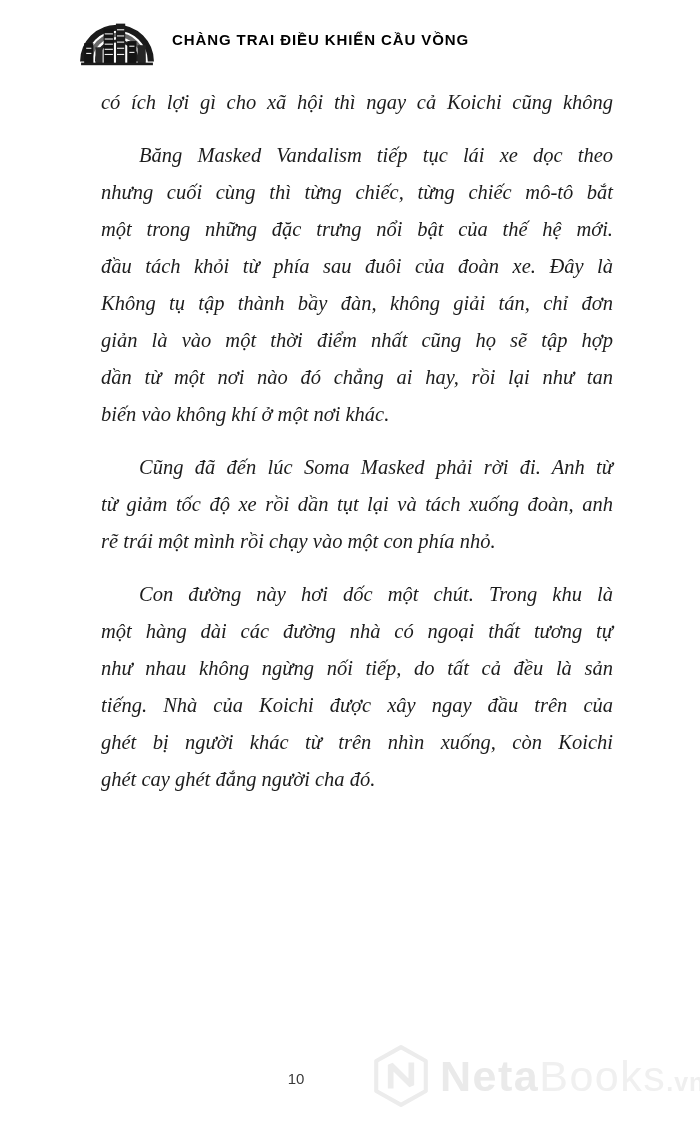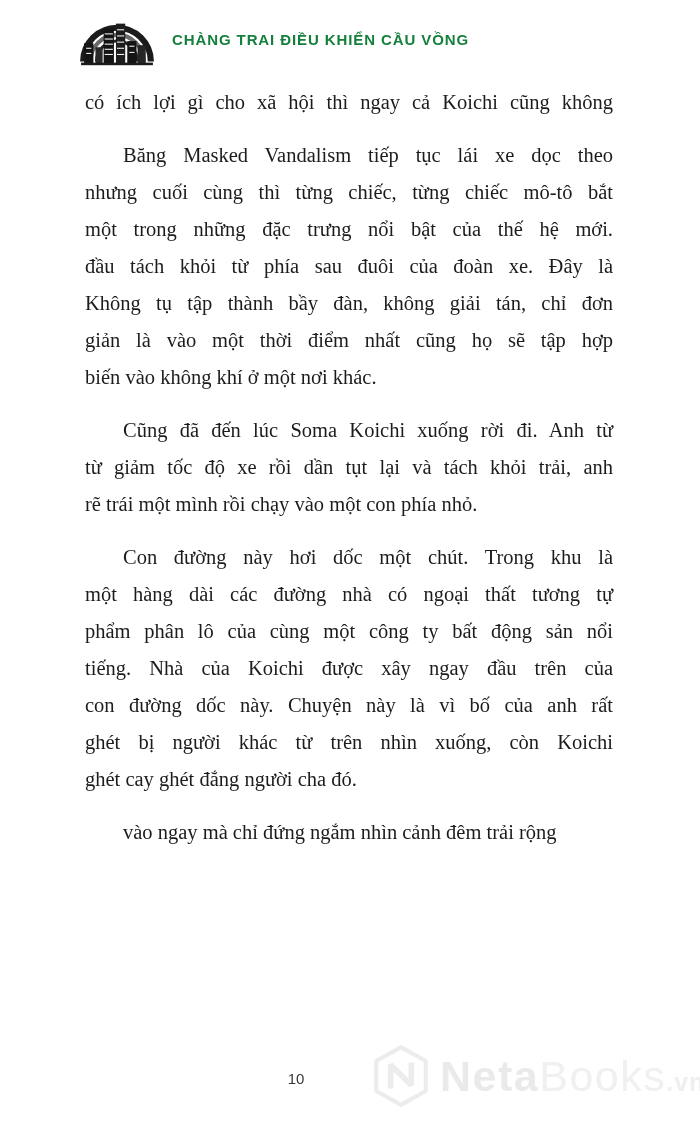--- a/index.html
+++ b/index.html
@@ -20,36 +20,36 @@
     display: flex;
     align-items: center;
     gap: 16px;
   }
   .logo { width: 78px; height: 64px; }
   .book-title {
     font-family: "Liberation Sans", sans-serif;
     font-size: 15px;
     font-weight: 700;
     letter-spacing: 0.9px;
-    color: #15803d;
+    color: #000000;
     margin-top: 2px;
     white-space: nowrap;
   }
 
   
   .body-text {
     position: absolute;
     top: 84px;
     left: 85px;
     width: 528px;
     font-size: 20.5px;
     line-height: 37px;
     color: #1c1c1c;
   }
-  .para { margin: 0 0 16px 0; }
+  .para { margin: 0 0 16px 16px; font-style: italic; }
   .line { text-align: justify; text-align-last: justify; }
   .line.last { text-align-last: left; }
   .para.indent .line:first-child { text-indent: 38px; }
 
   
   .page-number {
     position: absolute;
     top: 1070px;
     left: 0;
     width: 592px;
@@ -122,38 +122,37 @@
       <div class="para">
         <div class="line">có ích lợi gì cho xã hội thì ngay cả Koichi cũng không</div>
       </div>
       <div class="para indent">
         <div class="line">Băng Masked Vandalism tiếp tục lái xe dọc theo</div>
         <div class="line">nhưng cuối cùng thì từng chiếc, từng chiếc mô-tô bắt</div>
         <div class="line">một trong những đặc trưng nổi bật của thế hệ mới.</div>
         <div class="line">đầu tách khỏi từ phía sau đuôi của đoàn xe. Đây là</div>
         <div class="line">Không tụ tập thành bầy đàn, không giải tán, chỉ đơn</div>
         <div class="line">giản là vào một thời điểm nhất cũng họ sẽ tập hợp</div>
+        <div class="line">dần từ một nơi nào đó chẳng ai hay, rồi lại như tan</div>
         <div class="line last">biến vào không khí ở một nơi khác.</div>
       </div>
       <div class="para indent">
-        <div class="line">Cũng đã đến lúc Soma Koichi xuống rời đi. Anh từ</div>
-        <div class="line">từ giảm tốc độ xe rồi dần tụt lại và tách khỏi trải, anh</div>
+        <div class="line">Cũng đã đến lúc Soma Masked phải rời đi. Anh từ</div>
+        <div class="line">từ giảm tốc độ xe rồi dần tụt lại và tách xuống đoàn, anh</div>
         <div class="line last">rẽ trái một mình rồi chạy vào một con phía nhỏ.</div>
       </div>
       <div class="para indent">
         <div class="line">Con đường này hơi dốc một chút. Trong khu là</div>
         <div class="line">một hàng dài các đường nhà có ngoại thất tương tự</div>
-        <div class="line">phẩm phân lô của cùng một công ty bất động sản nổi</div>
+        <div class="line">như nhau không ngừng nối tiếp, do tất cả đều là sản</div>
         <div class="line">tiếng. Nhà của Koichi được xây ngay đầu trên của</div>
-        <div class="line">con đường dốc này. Chuyện này là vì bố của anh rất</div>
         <div class="line">ghét bị người khác từ trên nhìn xuống, còn Koichi</div>
         <div class="line last">ghét cay ghét đắng người cha đó.</div>
       </div>
       <div class="para indent">
-        <div class="line last">vào ngay mà chỉ đứng ngắm nhìn cảnh đêm trải rộng</div>
       </div>
     </div>
 
   <div class="page-number">10</div>
 
   <div class="watermark">
     <span class="wm-icon">
       <svg viewBox="0 0 56 62" width="58" height="64" xmlns="http://www.w3.org/2000/svg">
         <path d="M28 3 L52 16.5 L52 45.5 L28 59 L4 45.5 L4 16.5 Z" fill="none" stroke="#ececec" stroke-width="4" stroke-linejoin="round"></path>
         <path d="M18 43 L18 20 L38 40 L38 18" fill="none" stroke="#ececec" stroke-width="5.5" stroke-linejoin="bevel"></path>

